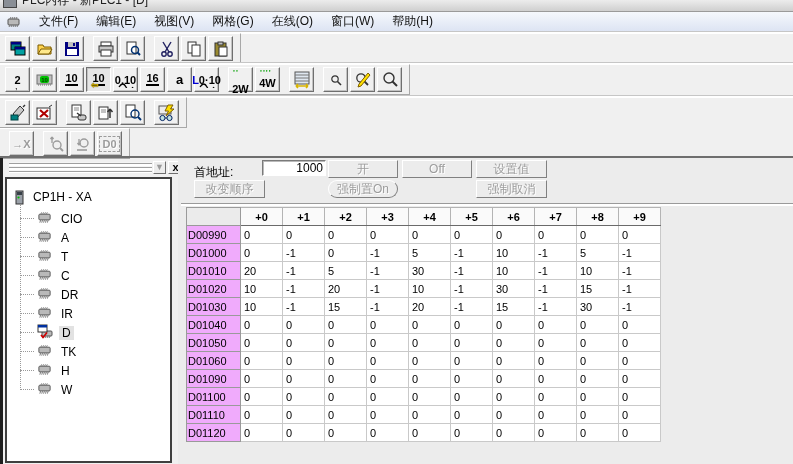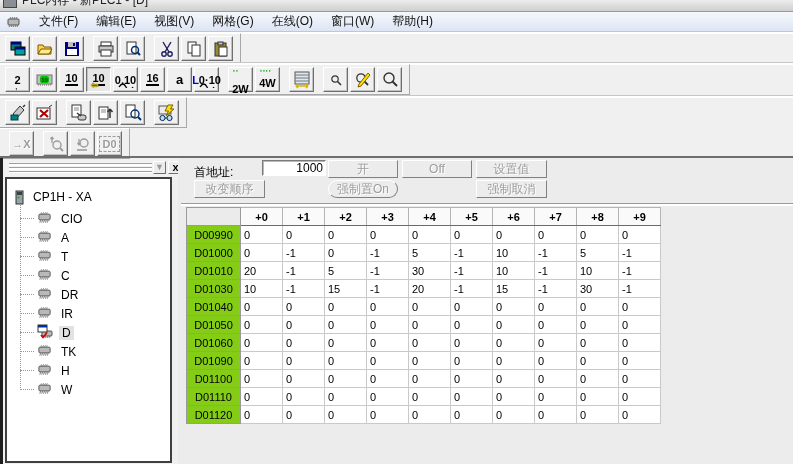--- a/index.html
+++ b/index.html
@@ -82,21 +82,21 @@
   .panel-sep{position:absolute;left:3px;right:0;top:45px;height:2px;background:#fff;border-top:1px solid #9a9a9a;}
 
   
   .gridwrap{position:absolute;left:8px;top:49px;}
   table.grid{border-collapse:collapse;table-layout:fixed;width:474px;border:1px solid #7c7c7c;}
   table.grid col.c0{width:54px;} table.grid col.cn{width:42px;}
   table.grid th,table.grid td{height:15px;overflow:hidden;white-space:nowrap;}
   table.grid thead th{background:#fafafa;border:1px solid #b4b4b4;border-bottom:1px solid #6a6a6a;
      font-size:11px;font-weight:bold;text-align:center;color:#000;}
   table.grid thead th.corner{background:#ebebeb;border:1px solid #9a9a9a;}
-  table.grid td.addr{background:#84cc16;border:1px solid #9a9a9a;font-size:11px;text-align:center;color:#000;}
+  table.grid td.addr{background:#f0abfc;border:1px solid #9a9a9a;font-size:11px;text-align:left;color:#000;}
   table.grid td.val{background:#fff;border:1px solid #c9c9c9;font-size:11px;text-align:left;padding-left:3px;color:#000;}
 
   .ic{display:block;}
 </style>
 </head>
 <body>
 
 <div class="screen">
 
   <div class="titlebar">
@@ -628,20 +628,33 @@
               <td class="val">5</td>
               <td class="val">-1</td>
               <td class="val">30</td>
               <td class="val">-1</td>
               <td class="val">10</td>
               <td class="val">-1</td>
               <td class="val">10</td>
               <td class="val">-1</td>
             </tr>
             <tr>
+              <td class="addr">D01020</td>
+              <td class="val">10</td>
+              <td class="val">-1</td>
+              <td class="val">20</td>
+              <td class="val">-1</td>
+              <td class="val">10</td>
+              <td class="val">-1</td>
+              <td class="val">30</td>
+              <td class="val">-1</td>
+              <td class="val">15</td>
+              <td class="val">-1</td>
+            </tr>
+            <tr>
               <td class="addr">D01030</td>
               <td class="val">10</td>
               <td class="val">-1</td>
               <td class="val">15</td>
               <td class="val">-1</td>
               <td class="val">20</td>
               <td class="val">-1</td>
               <td class="val">15</td>
               <td class="val">-1</td>
               <td class="val">30</td>

